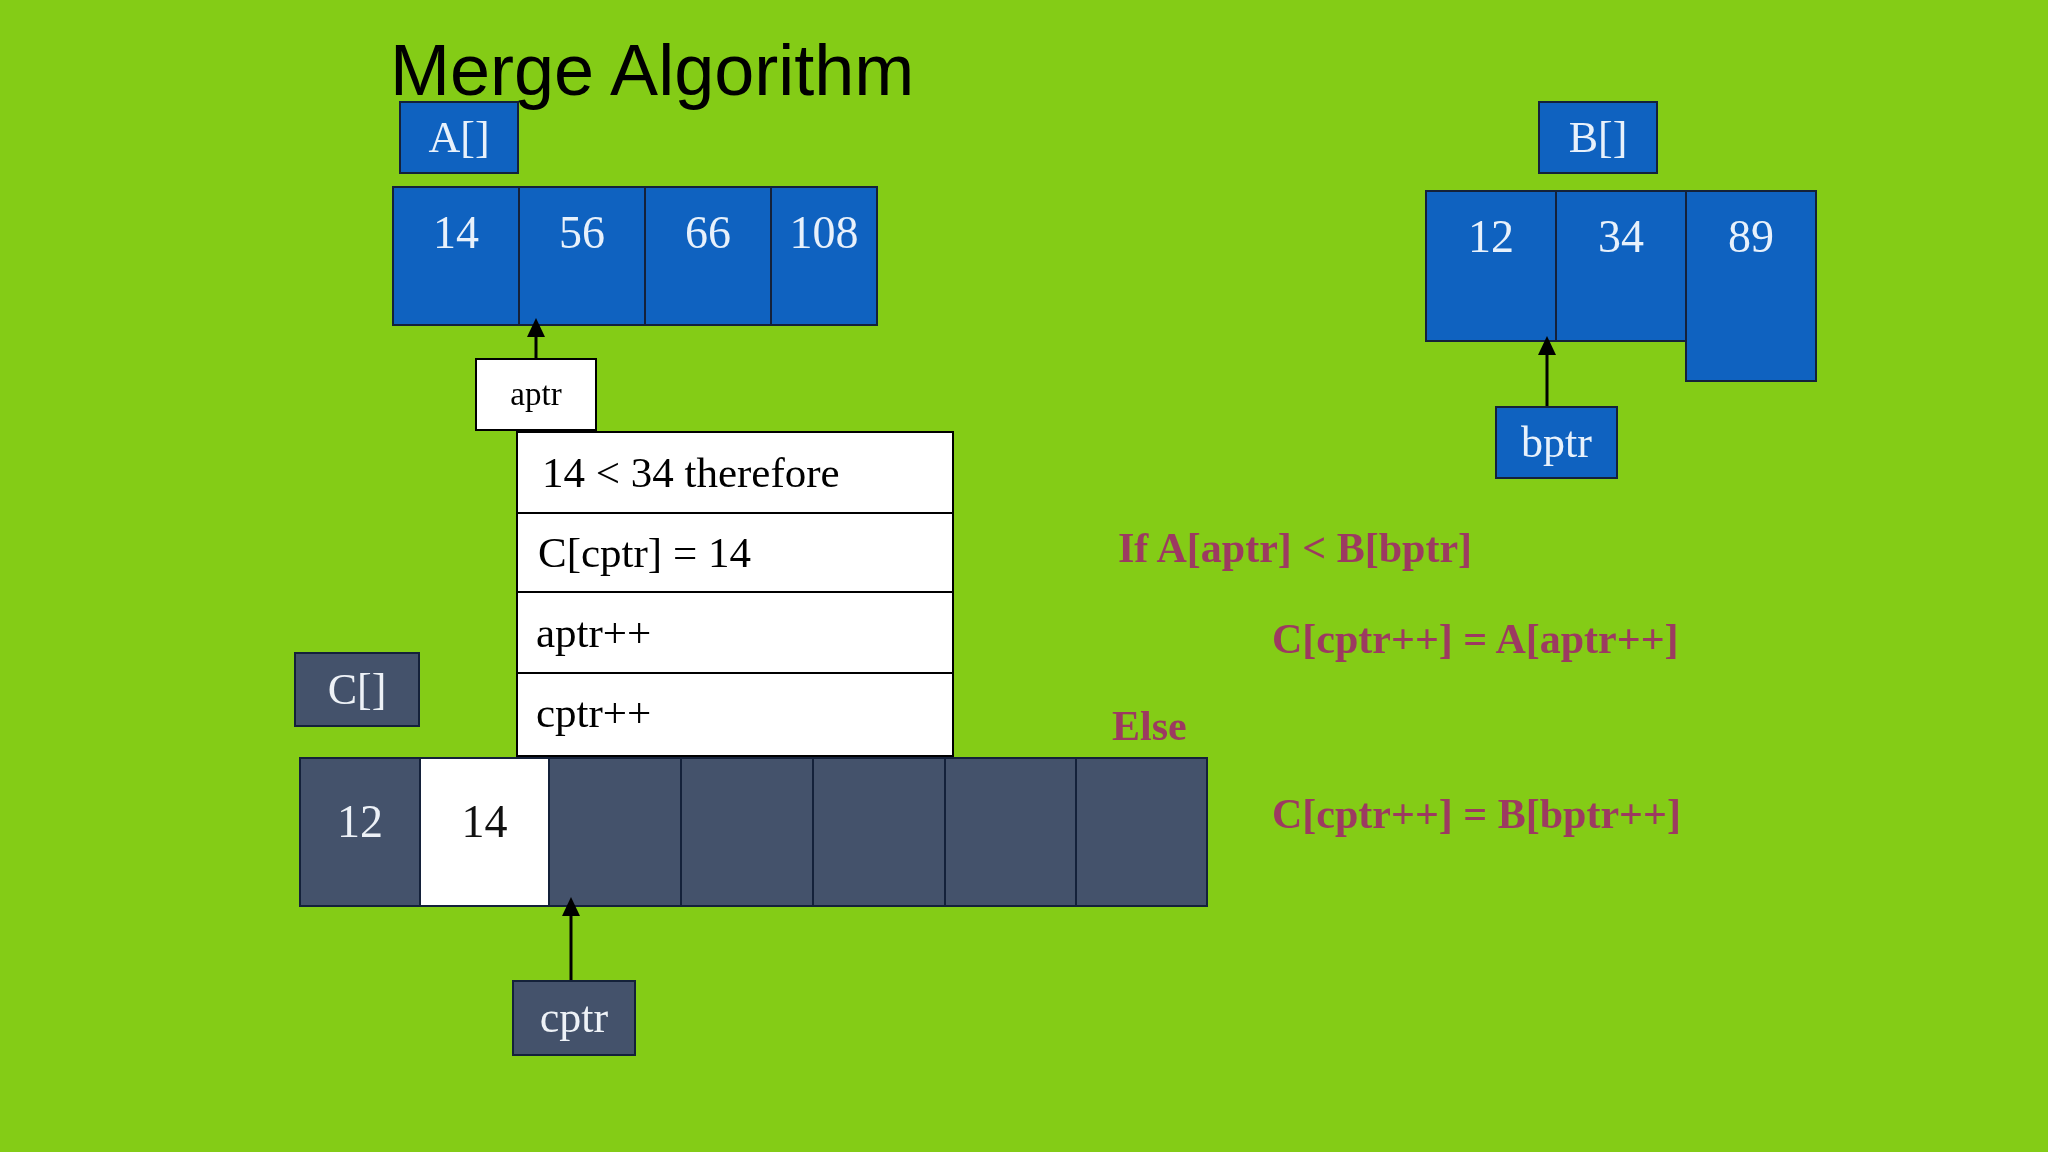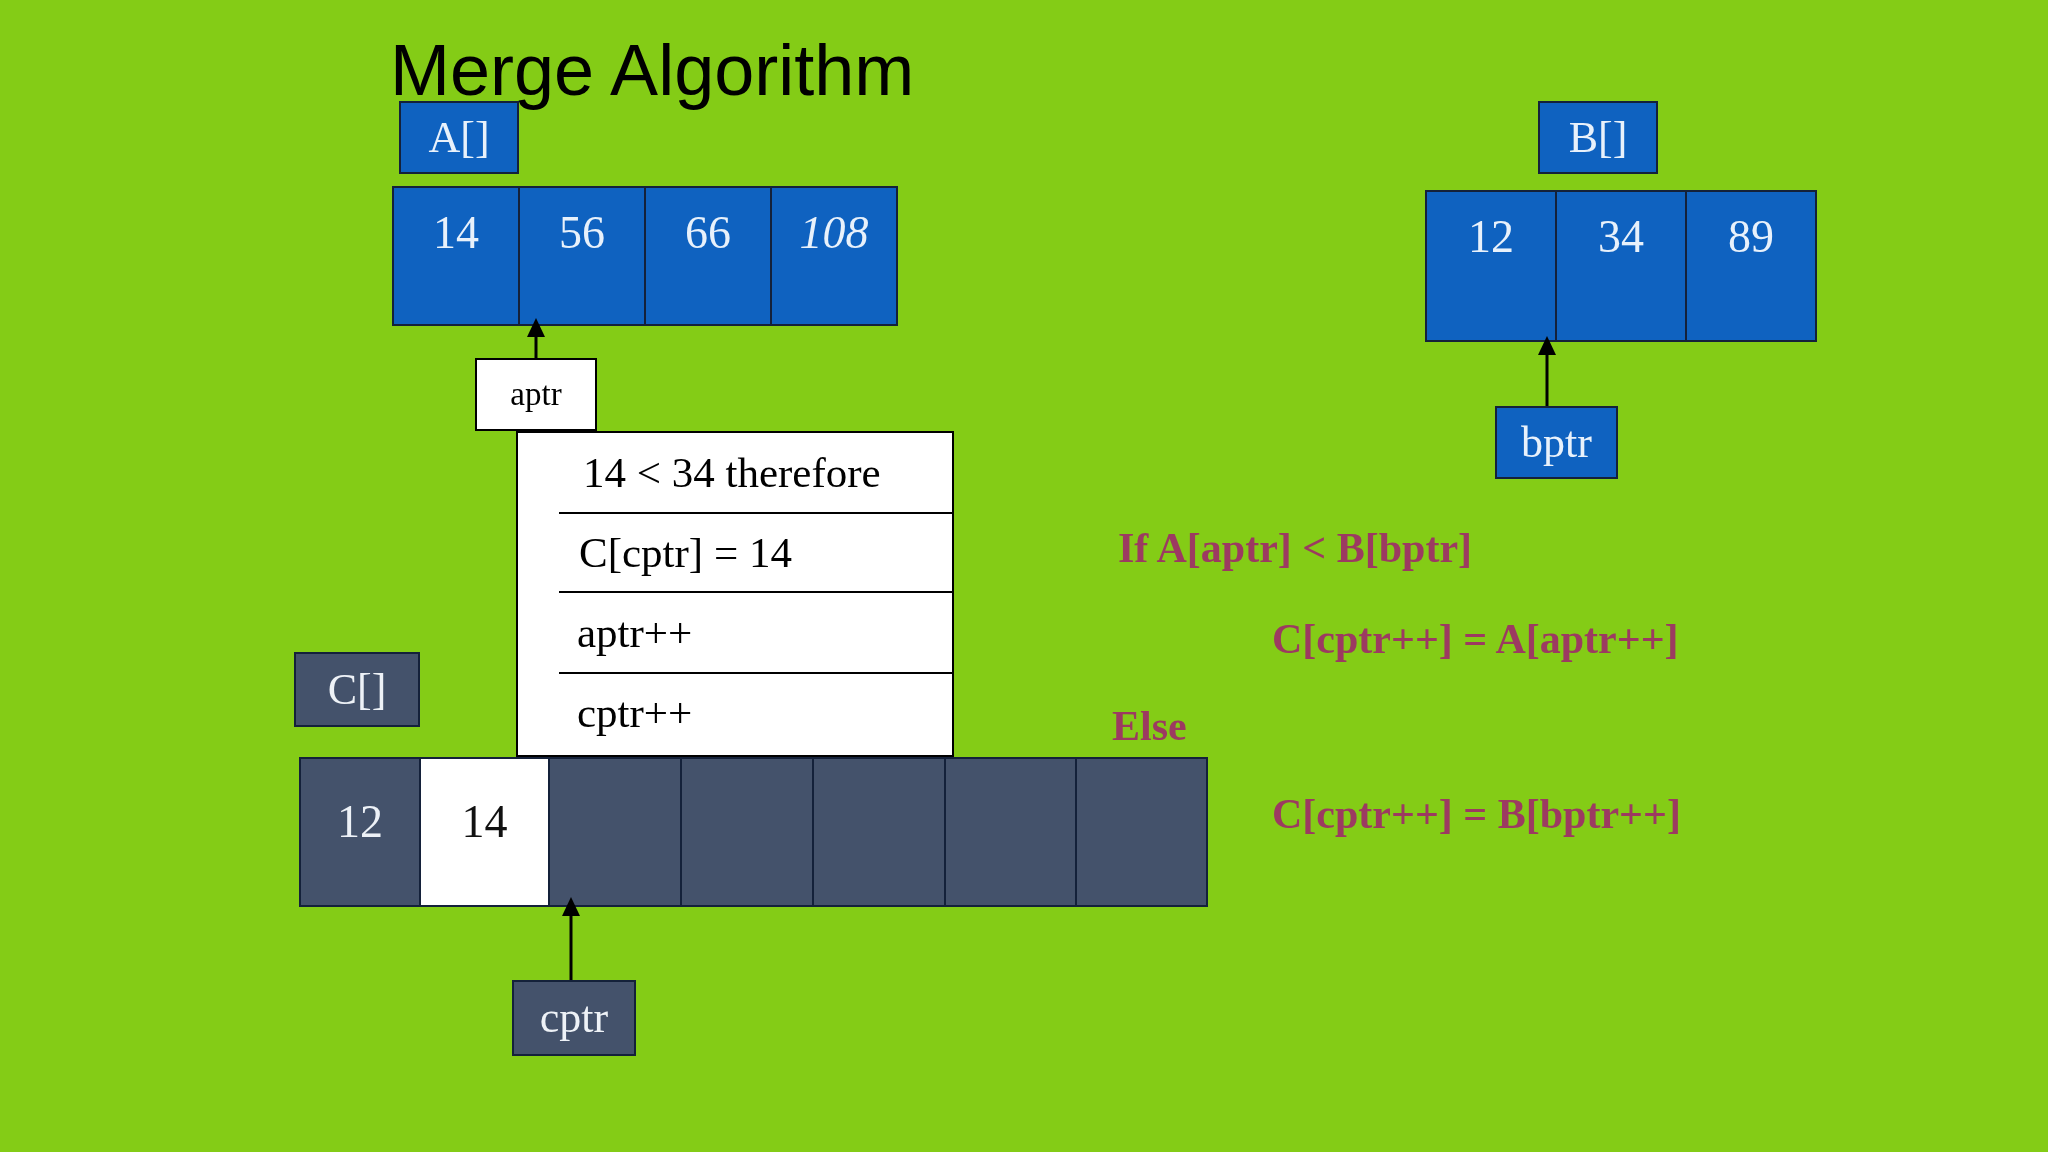--- a/index.html
+++ b/index.html
@@ -107,21 +107,20 @@
     border: 2px solid #000000;
   }
   .step-row {
     box-sizing: border-box;
     background: #ffffff;
     color: #000000;
     font-family: "Liberation Serif", serif;
     font-size: 43px;
     display: flex;
     align-items: center;
-    margin-left: 41px;
   }
   .step-row + .step-row { border-top: 2px solid #000000; }
 
   
   .pseudo {
     position: absolute;
     font-family: "Liberation Serif", serif;
     font-weight: bold;
     font-size: 42px;
     color: #9C3A61;
@@ -135,36 +134,36 @@
 <div id="stage">
 
   <div class="slide-title">Merge Algorithm</div>
 
   <div class="chip chip-blue" style="left:399px; top:101px; width:120px; height:73px; font-size:44px;">A[]</div>
 
   <div class="array array-blue" style="left:348px; top:186px; width:512px; height:140px;">
     <div class="cell" style="width:128px; height:140px;">14</div>
     <div class="cell" style="width:128px; height:140px;">56</div>
     <div class="cell" style="width:128px; height:140px;">66</div>
-    <div class="cell" style="width:128px; height:140px;font-style:italic;">108</div>
+    <div class="cell" style="width:108px; height:140px;">108</div>
   </div>
 
   <svg class="arrow" style="left:516px; top:318px; width:40px; height:42px;" viewBox="0 0 40 42">
     <line x1="20" y1="42" x2="20" y2="10" stroke="#000000" stroke-width="3"></line>
     <polygon points="20,0 11,19 29,19" fill="#000000"></polygon>
   </svg>
 
   <div class="chip chip-white" style="left:475px; top:358px; width:122px; height:73px; font-size:33px;">aptr</div>
 
   <div class="chip chip-blue" style="left:1538px; top:101px; width:120px; height:73px; font-size:44px;">B[]</div>
 
   <div class="array array-blue" style="left:1381px; top:190px; width:392px; height:152px;">
     <div class="cell" style="width:132px; height:152px;">12</div>
     <div class="cell" style="width:132px; height:152px;">34</div>
-    <div class="cell" style="width:132px; height:152px;">89</div>
+    <div class="cell" style="width:132px; height:192px;">89</div>
   </div>
 
   <svg class="arrow" style="left:1527px; top:336px; width:40px; height:74px;" viewBox="0 0 40 74">
     <line x1="20" y1="74" x2="20" y2="10" stroke="#000000" stroke-width="3"></line>
     <polygon points="20,0 11,19 29,19" fill="#000000"></polygon>
   </svg>
 
   <div class="chip chip-blue" style="left:1495px; top:406px; width:123px; height:73px; font-size:44px;">bptr</div>
 
   <div class="step-table" style="left:516px; top:431px; width:438px; height:326px;">

